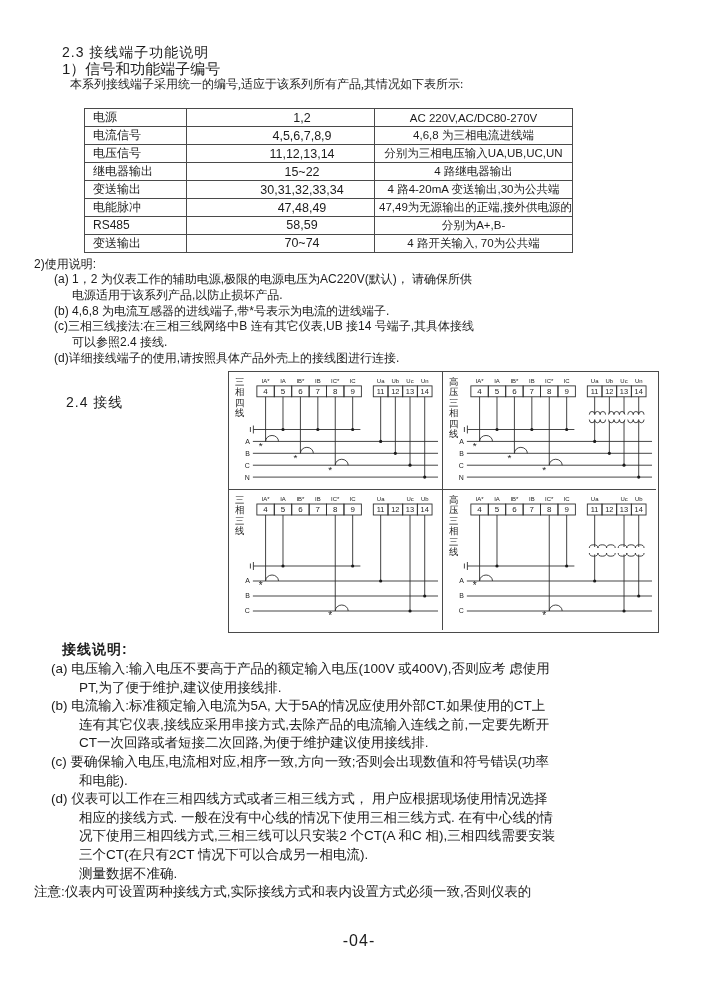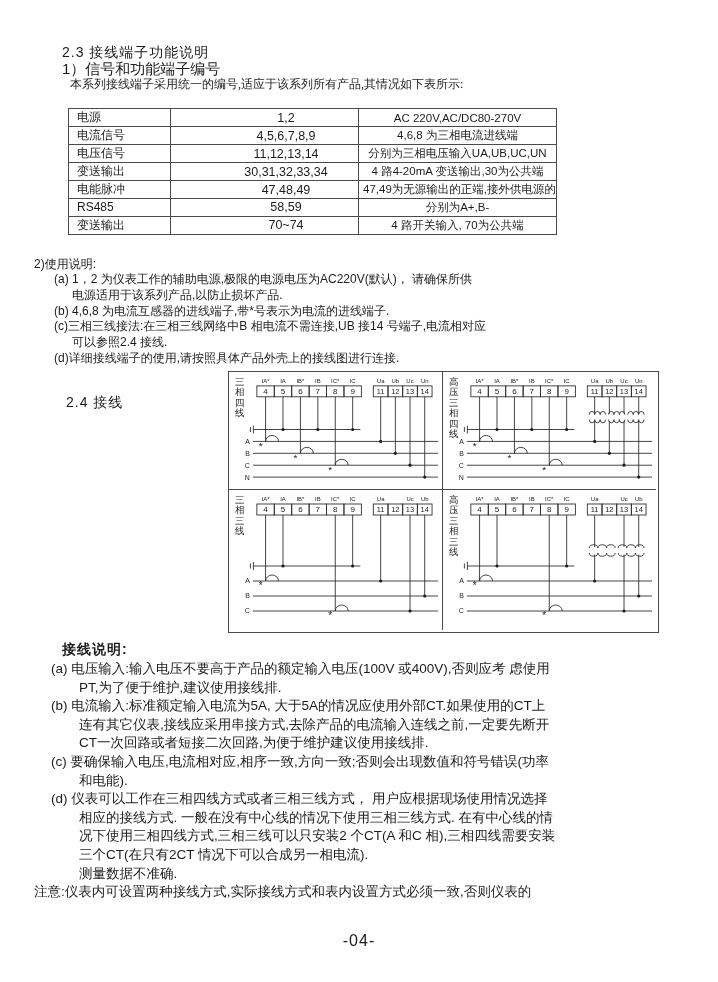--- a/index.html
+++ b/index.html
@@ -46,38 +46,43 @@
   #notes-list .item.flush .line.cont{padding-left:45px;}
   .page-num{width:718px;text-align:center;font-size:16px;letter-spacing:1px;}
 </style>
 </head>
 <body>
 
 <div class="abs h-sec" style="left:62px;top:44px;">2.3 接线端子功能说明</div>
 <div class="abs h-sub" style="left:62px;top:60px;">1）信号和功能端子编号</div>
 <div class="abs intro" style="left:70px;top:76px;font-family:Liberation Serif, serif;">本系列接线端子采用统一的编号,适应于该系列所有产品,其情况如下表所示:</div>
 
-<table id="terminal-table" class="abs" style="left:68px;top:108px;">
+<table id="terminal-table" class="abs" style="left:84px;top:108px;">
   <tbody>
       <tr>
         <td class="c-name">电源</td>
         <td class="c-num">1,2</td>
         <td class="c-desc">AC 220V,AC/DC80-270V</td>
       </tr>
       <tr>
         <td class="c-name">电流信号</td>
         <td class="c-num">4,5,6,7,8,9</td>
         <td class="c-desc">4,6,8 为三相电流进线端</td>
       </tr>
       <tr>
         <td class="c-name">电压信号</td>
         <td class="c-num">11,12,13,14</td>
         <td class="c-desc">分别为三相电压输入UA,UB,UC,UN</td>
       </tr>
       <tr>
+        <td class="c-name">继电器输出</td>
+        <td class="c-num">15~22</td>
+        <td class="c-desc">4 路继电器输出</td>
+      </tr>
+      <tr>
         <td class="c-name">变送输出</td>
         <td class="c-num">30,31,32,33,34</td>
         <td class="c-desc">4 路4-20mA 变送输出,30为公共端</td>
       </tr>
       <tr>
         <td class="c-name">电能脉冲</td>
         <td class="c-num">47,48,49</td>
         <td class="c-desc">47,49为无源输出的正端,接外供电源的正端</td>
       </tr>
       <tr>
@@ -96,21 +101,21 @@
 <div class="abs usage-title" style="left:34px;top:256px;">2)使用说明:</div>
 <div id="usage-list" class="abs" style="left:54px;top:272px;">
     <div class="item">
       <div class="line">(a) 1，2 为仪表工作的辅助电源,极限的电源电压为AC220V(默认)， 请确保所供</div>
       <div class="line cont">电源适用于该系列产品,以防止损坏产品.</div>
     </div>
     <div class="item">
       <div class="line">(b) 4,6,8 为电流互感器的进线端子,带*号表示为电流的进线端子.</div>
     </div>
     <div class="item">
-      <div class="line">(c)三相三线接法:在三相三线网络中B 相电流不需连接,UB 接14 号端子,电流相对应</div>
+      <div class="line">(c)三相三线接法:在三相三线网络中B 连有其它仪表,UB 接14 号端子,其具体接线</div>
       <div class="line cont">可以参照2.4 接线.</div>
     </div>
     <div class="item">
       <div class="line">(d)详细接线端子的使用,请按照具体产品外壳上的接线图进行连接.</div>
     </div>
   </div>
 
 <div class="abs h-sec" style="left:66px;top:394px;">2.4 接线</div>
 
 <div id="diagram-grid" class="abs">

